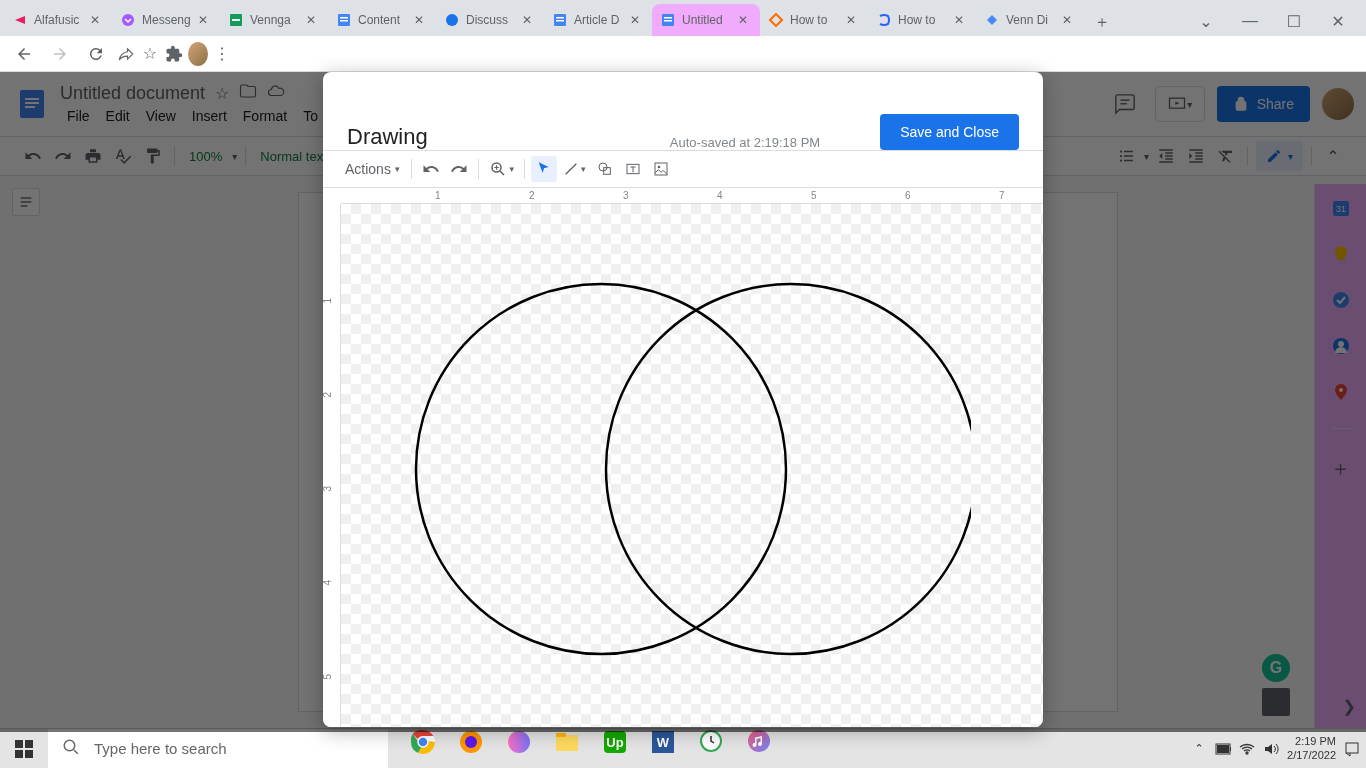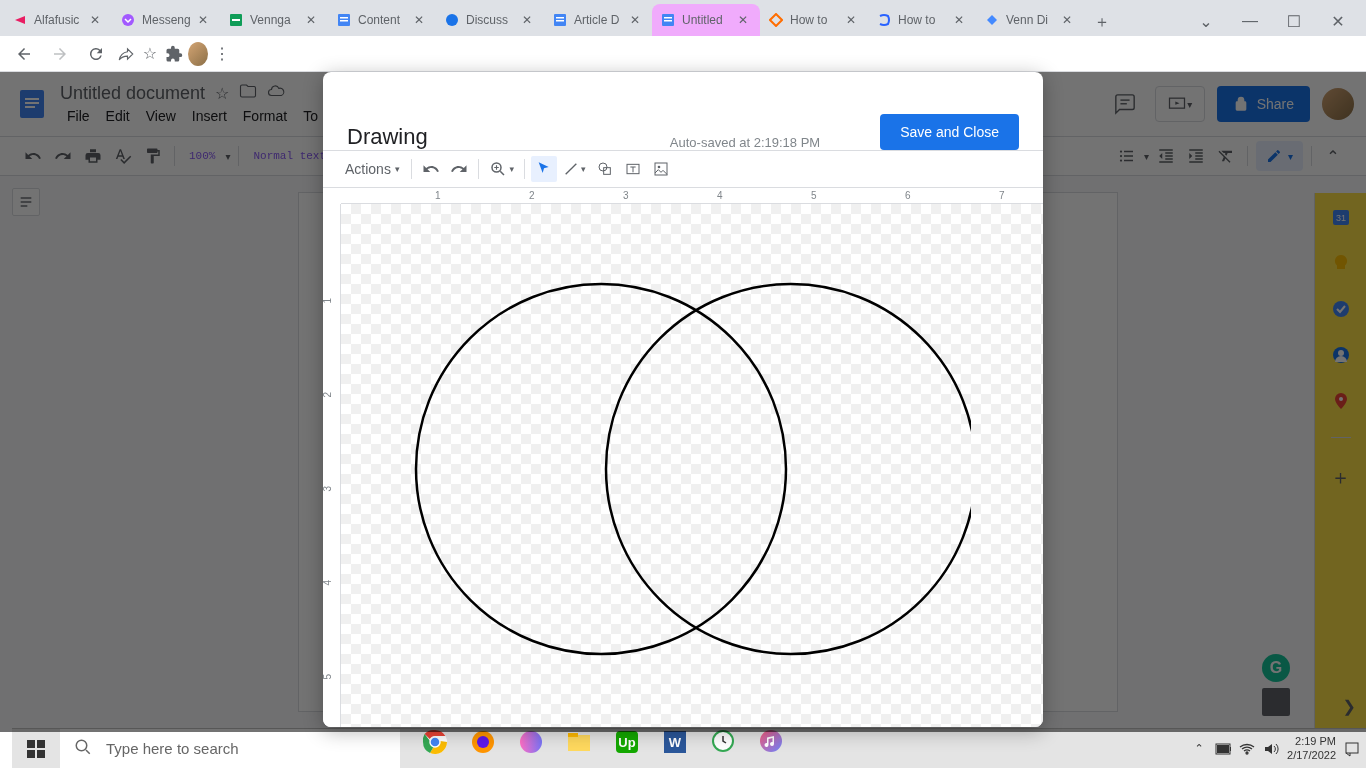--- a/index.html
+++ b/index.html
@@ -34,31 +34,31 @@
 .menu-row { display: flex; gap: 2px; }
 .menu-item { padding: 2px 7px; font-size: 14px; color: #202124; }
 .header-right { margin-left: auto; display: flex; align-items: center; gap: 12px; }
 .share-btn { background: #1a73e8; color: #ffffff; height: 36px; padding: 0 16px; border-radius: 4px; display: flex; align-items: center; gap: 8px; font-size: 14px; font-weight: 500; }
 .hdr-icon { width: 36px; height: 36px; display: flex; align-items: center; justify-content: center; color: #5f6368; }
 .avatar { width: 32px; height: 32px; border-radius: 50%; background: linear-gradient(135deg,#d4a574,#8b6f47); }
 
 .docs-toolbar { height: 40px; border-top: 1px solid #dadce0; border-bottom: 1px solid #dadce0; display: flex; align-items: center; padding: 0 20px; gap: 4px; background: #fff; }
 .tb-btn { width: 26px; height: 26px; display: flex; align-items: center; justify-content: center; color: #5f6368; }
 .tb-sep { width: 1px; height: 20px; background: #dadce0; margin: 0 4px; }
-.tb-text { font-size: 11px; color: #8b5cf6; padding: 0 6px; font-family: Liberation Mono, monospace; }
+.tb-text { font-size: 13px; color: #15803d; padding: 0 6px; }
 .tb-right { margin-left: auto; display: flex; align-items: center; gap: 4px; }
 .edit-pill { background: #e8f0fe; color: #1a73e8; height: 30px; padding: 0 10px; border-radius: 4px; display: flex; align-items: center; gap: 6px; }
 
 .docs-body { height: 556px; background: #f8f9fa; display: flex; position: relative; }
 .outline-panel { width: 50px; padding: 12px; }
 .outline-icon { width: 28px; height: 28px; border: 1px solid #dadce0; border-radius: 2px; display: flex; align-items: center; justify-content: center; background: #fff; color: #5f6368; }
 .page-area { flex: 1; display: flex; justify-content: center; padding-top: 16px; }
 .page { width: 820px; height: 520px; background: #fff; border: 1px solid #dadce0; }
 
-.side-rail { position: absolute; right: 0; top: 17px; width: 52px; height: 100%; background: #fde047; border-left: 1px solid #dadce0; display: flex; flex-direction: column; align-items: center; padding-top: 14px; gap: 26px; }
+.side-rail { position: absolute; right: 0; top: 8px; width: 52px; height: 100%; background: #f0abfc; border-left: 1px solid #dadce0; display: flex; flex-direction: column; align-items: center; padding-top: 14px; gap: 26px; }
 .rail-icon { width: 20px; height: 20px; }
 
 
 .modal { position: absolute; left: 323px; top: 0; width: 720px; height: 655px; background: #fff; border-radius: 8px; box-shadow: 0 4px 20px rgba(0,0,0,0.3); z-index: 10; display: flex; flex-direction: column; overflow: hidden; }
 .modal-header { height: 78px; display: flex; align-items: flex-end; padding: 0 24px; gap: 40px; }
 .modal-title { font-size: 22px; color: #202124; }
 .autosave { margin-left: auto; font-size: 13px; color: #80868b; margin-right: 20px; }
 .save-btn { background: #1a73e8; color: #fff; height: 36px; padding: 3px 20px; border-radius: 4px; font-size: 14px; font-weight: 500; border: none; display: flex; align-items: center; }
 
 .modal-toolbar { height: 38px; border-top: 1px solid #dadce0; border-bottom: 1px solid #dadce0; display: flex; align-items: center; padding: 0 16px; gap: 2px; }
@@ -76,21 +76,21 @@
   linear-gradient(45deg,#f0f0f0 25%,transparent 25%),
   linear-gradient(-45deg,#f0f0f0 25%,transparent 25%),
   linear-gradient(45deg,transparent 75%,#f0f0f0 75%),
   linear-gradient(-45deg,transparent 75%,#f0f0f0 75%);
   background-size: 20px 20px;
   background-position: 0 0,0 10px,10px -10px,-10px 0;
 }
 .venn { position: absolute; left: 70px; top: 70px; }
 
 
-.taskbar { position: absolute; bottom: 0; left: 12px; right: 0; height: 40px; background: #e4e4e4; display: flex; align-items: center; border-top: 1px solid #c0c0c0; }
+.taskbar { position: absolute; bottom: 0; left: 0; right: 0; height: 40px; background: #e4e4e4; display: flex; align-items: center; border-top: 1px solid #c0c0c0; }
 .start-btn { width: 48px; height: 40px; display: flex; align-items: center; justify-content: center; }
 .search-box { width: 340px; height: 40px; background: #fff; display: flex; align-items: center; padding: 0 14px; gap: 14px; color: #666; font-size: 15px; }
 .task-icons { display: flex; align-items: center; gap: 2px; margin-left: 12px; }
 .task-icon { width: 46px; height: 40px; display: flex; align-items: flex-start; justify-content: center; }
 .tray { margin-left: auto; display: flex; align-items: center; gap: 8px; padding-right: 6px; font-size: 11px; color: #333; }
 .tray-time { text-align: right; line-height: 1.2; }
 .tray-icon { width: 16px; height: 16px; display:flex; align-items:center; justify-content:center; }
 
 .grammarly { position: absolute; right: 76px; bottom: 50px; width: 28px; height: 28px; border-radius: 50%; background: #15c39a; z-index: 3; display:flex;align-items:center;justify-content:center;color:#fff;font-weight:bold; }
 .explore { position: absolute; right: 76px; bottom: 16px; width: 28px; height: 28px; background: #5f6368; z-index: 3; border-radius:2px; }

